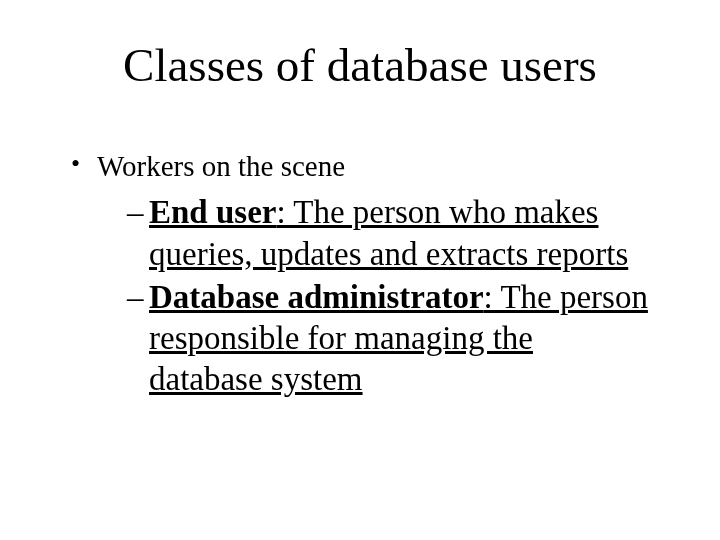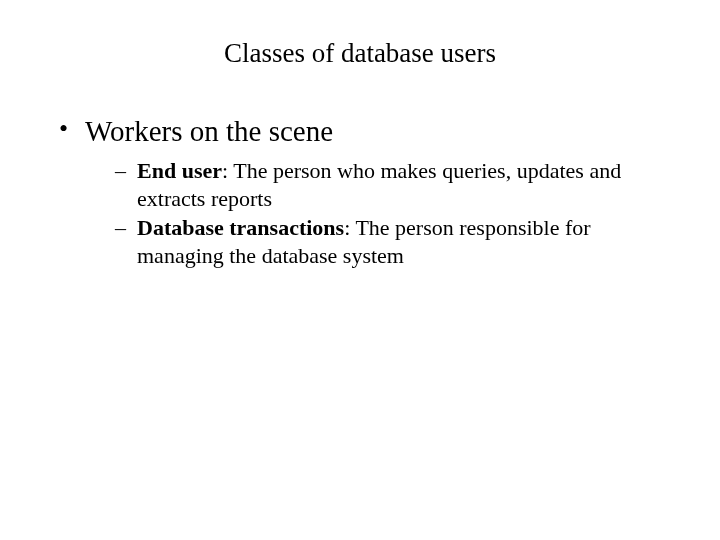--- a/index.html
+++ b/index.html
@@ -12,31 +12,31 @@
     color: #000000;
   }
   .slide {
     width: 720px;
     height: 540px;
     position: relative;
     box-sizing: border-box;
   }
   .title {
     text-align: center;
-    font-size: 27px;
+    font-size: 47px;
     font-weight: normal;
     padding-top: 38px;
     padding-bottom: 10px;
   }
   .body {
     padding: 30px 55px 0 55px;
   }
   ul.level1 {
     list-style: none;
-    margin: 4px;
+    margin: 16px;
     padding: 0;
   }
   ul.level1 > li {
     font-size: 29px;
     line-height: 1.25;
     position: relative;
     padding-left: 26px;
     margin-bottom: 12px;
   }
   ul.level1 > li::before {
@@ -45,25 +45,26 @@
     left: 0;
     top: 0;
     font-size: 26px;
   }
   ul.level2 {
     list-style: none;
     margin: 8px 0 0 0;
     padding: 0 0 0 30px;
   }
   ul.level2 > li {
-    font-size: 22px;
+    font-size: 33px;
     line-height: 1.25;
     position: relative;
     padding-left: 22px;
     margin-bottom: 2px;
+    text-decoration: underline;
   }
   ul.level2 > li::before {
     content: "–";
     position: absolute;
     left: 0;
     top: 0;
   }
   .bold {
     font-weight: bold;
   }
@@ -75,19 +76,19 @@
   <div class="title">Classes of database users</div>
   <div class="body">
     <ul class="level1">
       <li>
         <span>Workers on the scene</span>
         <ul class="level2">
           <li>
             <span class="bold">End user</span><span>: The person who makes queries, updates and extracts reports</span>
           </li>
           <li>
-            <span class="bold">Database transactions</span><span>: The person responsible for managing the database system</span>
+            <span class="bold">Database administrator</span><span>: The person responsible for managing the database system</span>
           </li>
         </ul>
       </li>
     </ul>
   </div>
 </div>
 
 </body></html>

